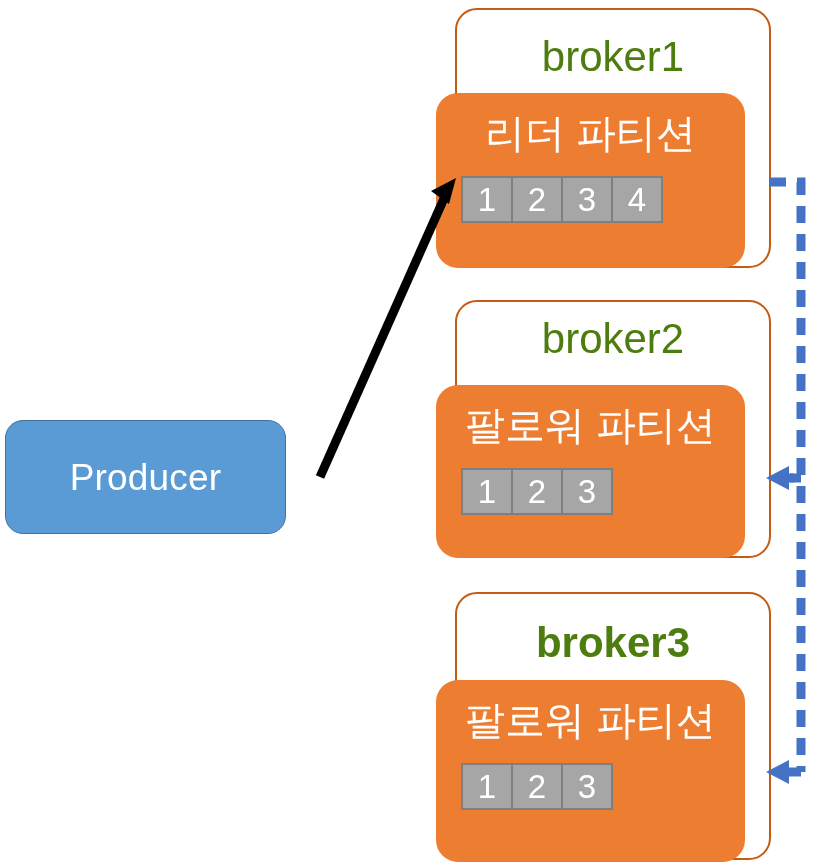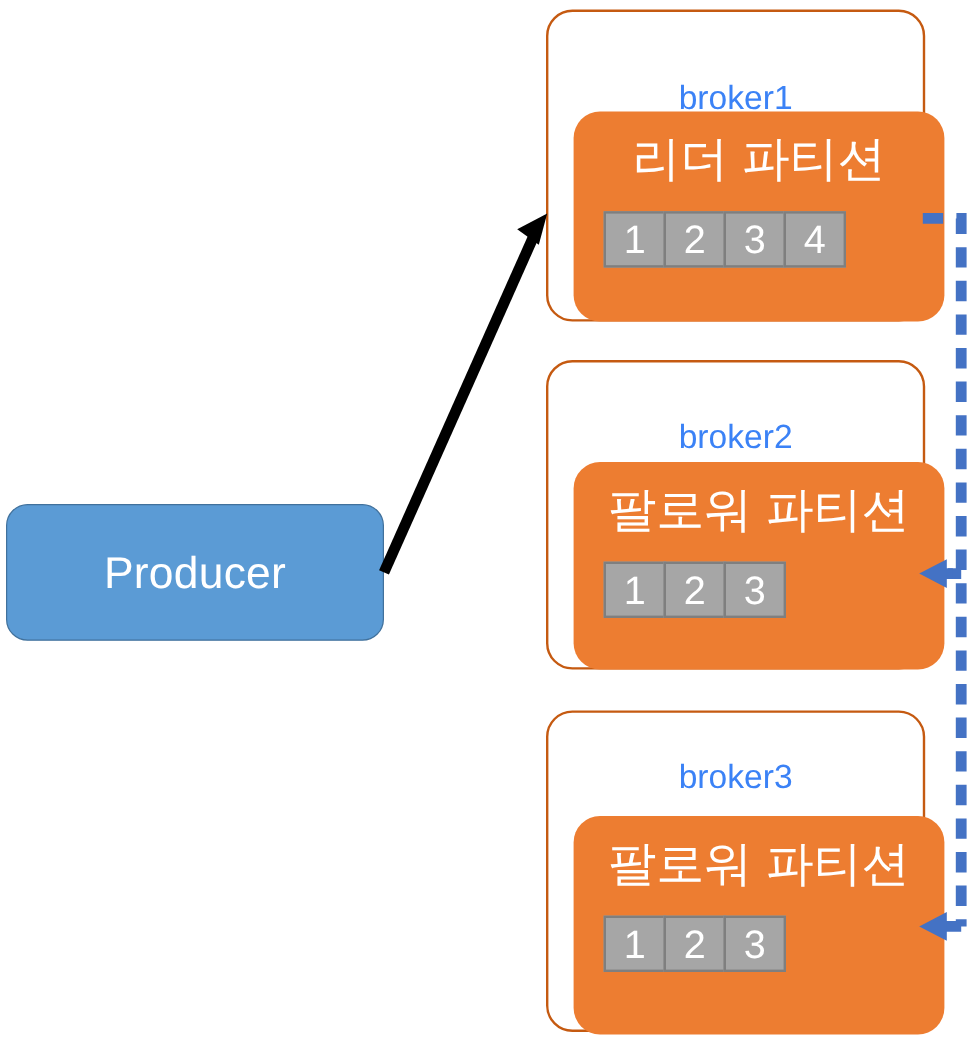--- a/index.html
+++ b/index.html
@@ -16,21 +16,21 @@
     height: 868px;
     background: #ffffff;
     overflow: hidden;
   }
 
   
   .producer-box {
     position: absolute;
     left: 5px;
     top: 420px;
-    width: 315px;
+    width: 281px;
     height: 114px;
     box-sizing: border-box;
     background: #5B9BD5;
     border: 1px solid #41719C;
     border-radius: 18px;
     display: flex;
     align-items: center;
     justify-content: center;
   }
   .producer-label {
@@ -48,31 +48,30 @@
     box-sizing: border-box;
     background: #ffffff;
     border: 2px solid #C55A11;
     border-radius: 22px;
   }
   .broker-title {
     position: absolute;
     left: 0;
     right: 0;
     text-align: center;
-    color: #3b82f6;
-    font-size: 28px;
+    color: #4d7c0f;
+    font-size: 42px;
     line-height: 1;
     white-space: nowrap;
-    margin-top: 32px;
   }
 
   
   .partition-panel {
     position: absolute;
-    left: 478px;
+    left: 436px;
     width: 309px;
     box-sizing: border-box;
     background: #ED7D31;
     border-radius: 22px;
   }
   .partition-title {
     position: absolute;
     left: 0;
     right: 0;
     text-align: center;
@@ -139,21 +138,21 @@
   <div class="partition-panel" style="top:385px; height:173px;">
     <span class="partition-title" style="top:20px;">팔로워 파티션</span>
     <div class="partition-cells" style="left:25px; top:83px;">
       <div class="partition-cell">1</div>
       <div class="partition-cell">2</div>
       <div class="partition-cell">3</div>
     </div>
   </div>
 
   <div class="broker-card" style="top:592px; height:268px;">
-    <span class="broker-title" style="top:8px;">broker3</span>
+    <span class="broker-title" style="top:28px;font-weight:bold;">broker3</span>
   </div>
   <div class="partition-panel" style="top:680px; height:182px;">
     <span class="partition-title" style="top:20px;">팔로워 파티션</span>
     <div class="partition-cells" style="left:25px; top:83px;">
       <div class="partition-cell">1</div>
       <div class="partition-cell">2</div>
       <div class="partition-cell">3</div>
     </div>
   </div>
 

